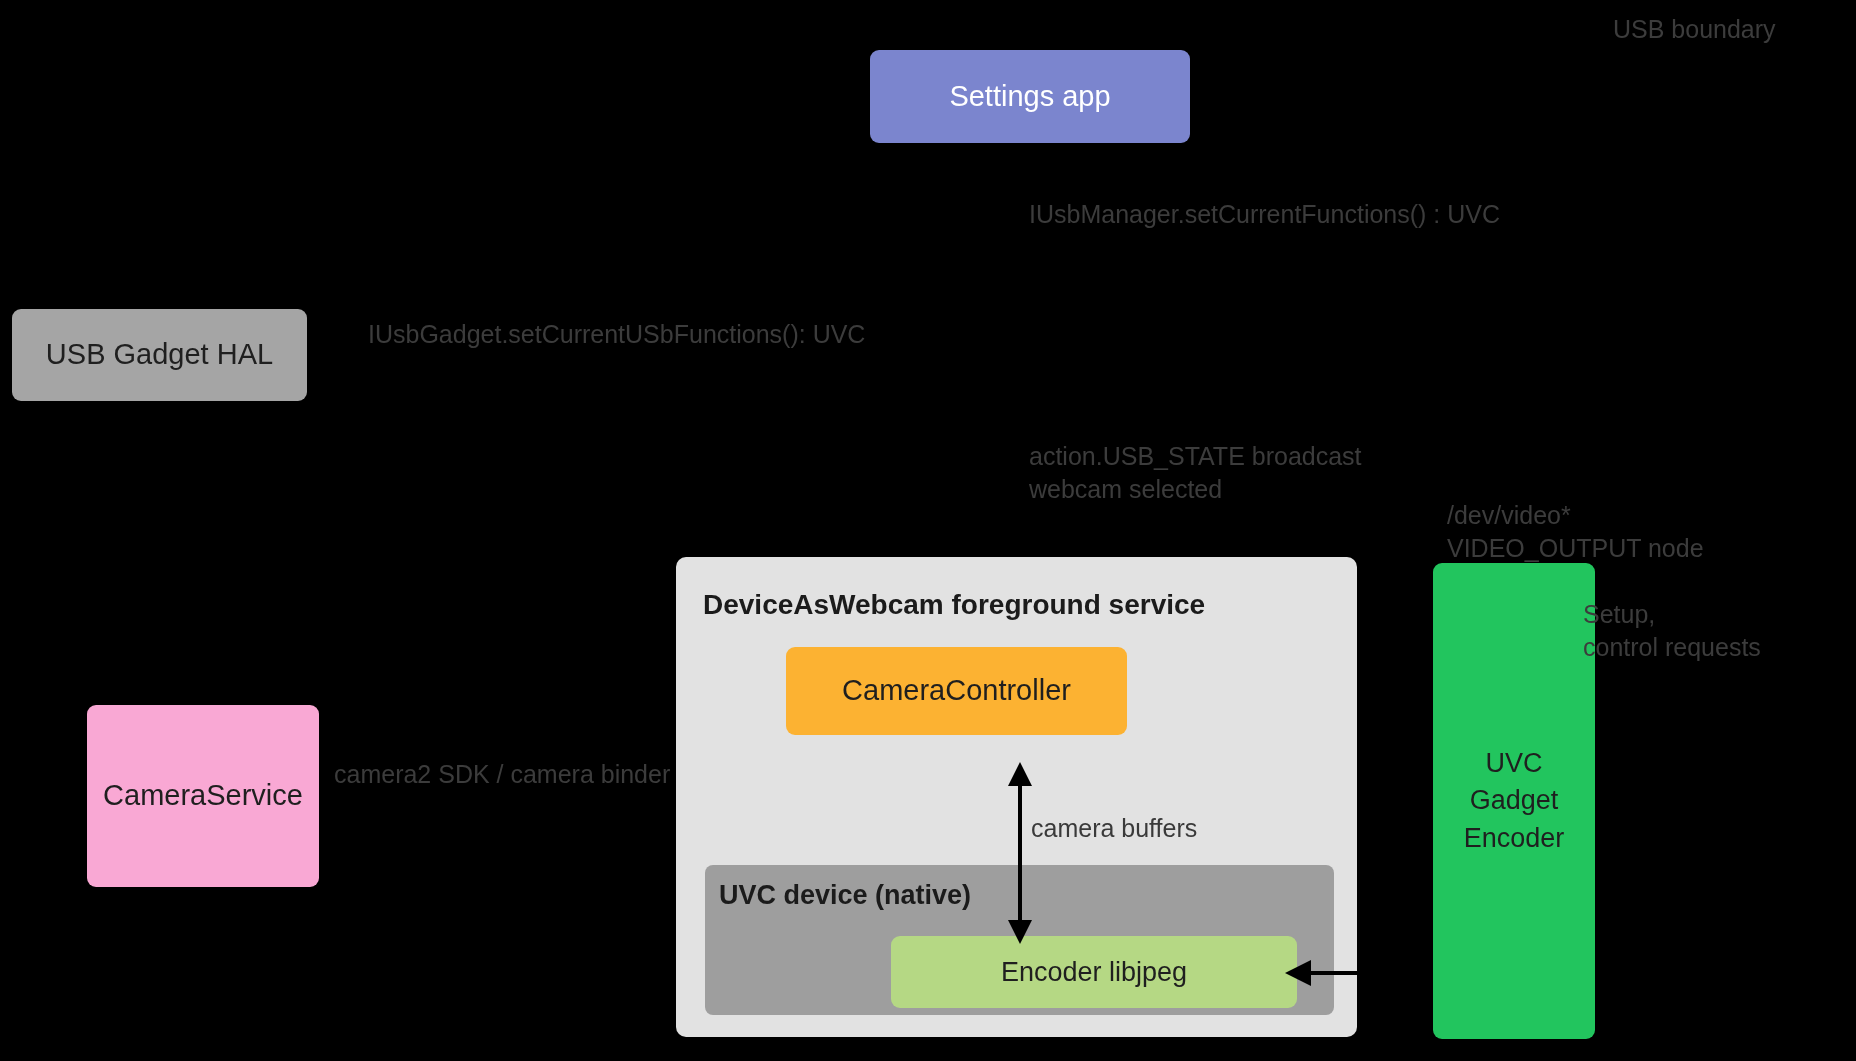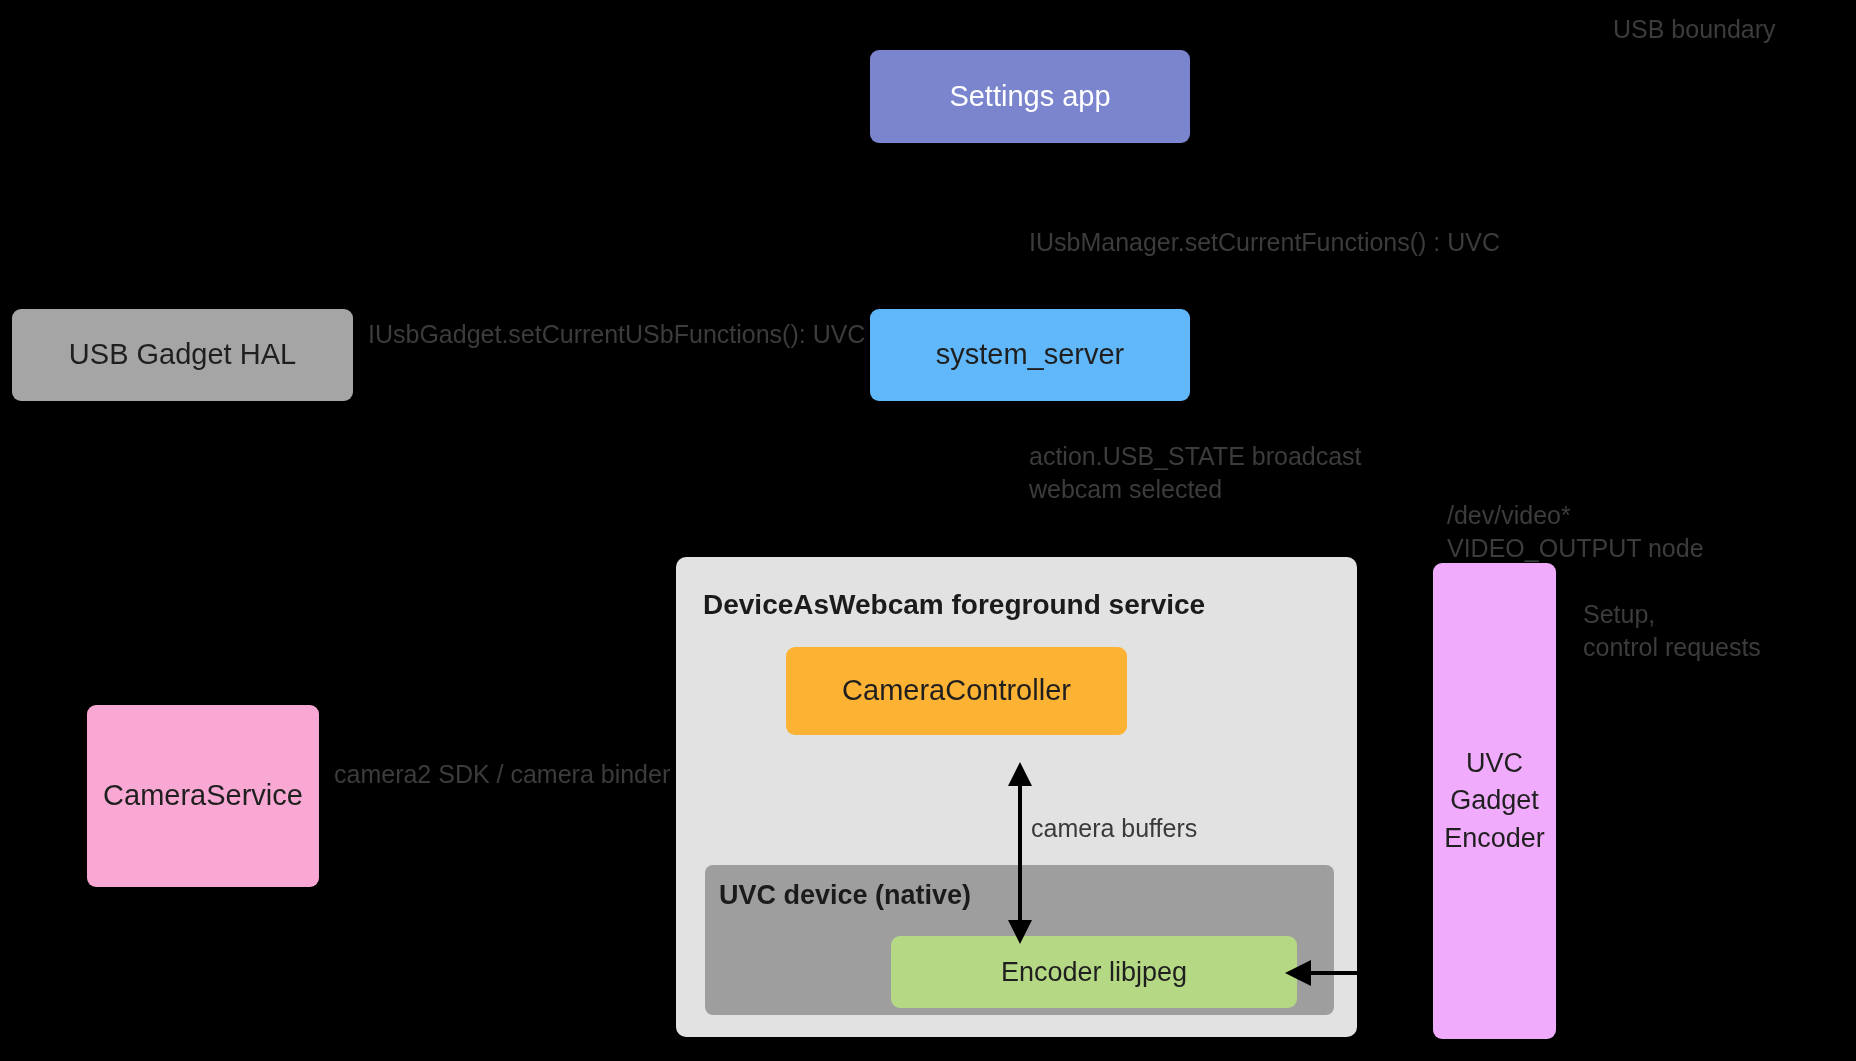--- a/index.html
+++ b/index.html
@@ -52,21 +52,21 @@
     color: #ffffff;
     font-size: 29px;
   }
   #system-server {
     left: 858px; top: 309px; width: 320px; height: 92px;
     background: #60b8fb;
     color: #1f1f1f;
     font-size: 29px;
   }
   #usb-gadget-hal {
-    left: 0px; top: 309px; width: 341px; height: 92px;
+    left: 0px; top: 309px; width: 295px; height: 92px;
     background: #a5a5a5;
     color: #1f1f1f;
     font-size: 29px;
   }
   #camera-service {
     left: 75px; top: 705px; width: 232px; height: 182px;
     background: #f9a8d4;
     color: #1f1f1f;
     font-size: 29px;
   }
@@ -94,33 +94,33 @@
   #uvc-native-title {
     left: 719px; top: 880px; font-size: 27px; font-weight: bold; color: #1b1b1b;
   }
   #encoder {
     left: 879px; top: 936px; width: 406px; height: 72px;
     background: #b5d884;
     color: #1f1f1f;
     font-size: 27px;
   }
   #uvc-gadget-driver {
-    left: 1421px; top: 563px; width: 123px; height: 476px;
-    background: #f0abfc;
+    left: 1421px; top: 563px; width: 162px; height: 476px;
+    background: #22c55e;
     color: #1f1f1f;
     font-size: 27px;
     flex-direction: column;
     line-height: 1.38;
     border-radius: 9px;
     align-items: center;
   }
 
   
   #lbl-usb-boundary  { left: 1613px; top: 13px; }
-  #lbl-iusbmanager   { left: 1029px; top: 198px; margin-top: 28px; }
+  #lbl-iusbmanager   { left: 1029px; top: 198px; }
   #lbl-iusbgadget    { left: 368px;  top: 318px; }
   #lbl-usb-state     { left: 1029px; top: 440px; }
   #lbl-devvideo      { left: 1447px; top: 499px; }
   #lbl-setup         { left: 1583px; top: 598px; }
   #lbl-camera2sdk    { left: 334px;  top: 758px; }
   #lbl-usb-frames    { left: 1583px; top: 836px; }
   #lbl-camera-buffers{ left: 1031px; top: 812px; color:#3a3a3a; }
 
   
   .arrow-svg { position: absolute; overflow: visible; }
@@ -135,21 +135,20 @@
   <div class="annot" id="lbl-usb-boundary">USB boundary</div>
 
   <div class="box" id="settings-app">Settings app</div>
 
   <div class="annot" id="lbl-iusbmanager">IUsbManager.setCurrentFunctions() : UVC</div>
 
   <div class="box" id="usb-gadget-hal">USB Gadget HAL</div>
 
   <div class="annot" id="lbl-iusbgadget">IUsbGadget.setCurrentUSbFunctions(): UVC</div>
 
-  <div class="box" id="system-server">system_server</div>
 
   <div class="annot" id="lbl-devvideo">/dev/video*
 VIDEO_OUTPUT node</div>
 
   <div class="annot" id="lbl-usb-state">action.USB_STATE broadcast
 webcam selected</div>
 
   <div class="box" id="camera-service">CameraService</div>
 
   <div class="annot" id="lbl-camera2sdk">camera2 SDK / camera binder</div>

